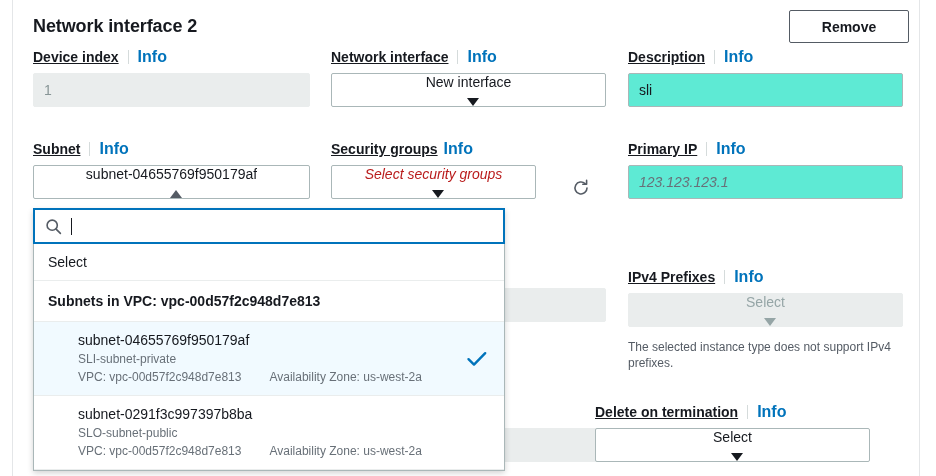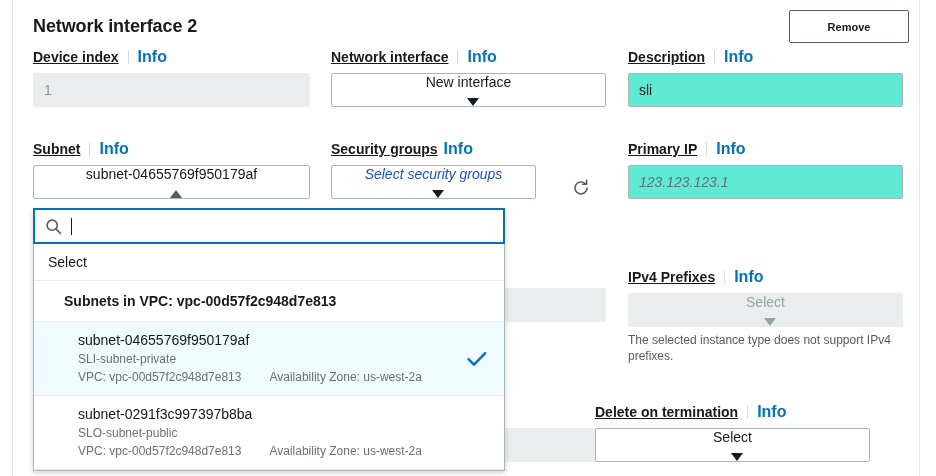--- a/index.html
+++ b/index.html
@@ -46,21 +46,21 @@
 
   .btn-remove {
     position: absolute;
     left: 756px; top: 10px;
     width: 120px; height: 33px;
     border: 1px solid #545b64;
     border-radius: 2px;
     background: #ffffff;
     color: #16191f;
     font-family: "Liberation Sans", sans-serif;
-    font-size: 11px;
+    font-size: 14px;
     font-weight: bold;
     cursor: pointer;
     padding: 0;
   }
 
   
   .field { position: absolute; }
 
   .label-row {
     display: flex;
@@ -128,21 +128,21 @@
     cursor: pointer;
     flex-direction: column;
   }
   .select-box.disabled {
     background: #eaeded;
     border-color: #eaeded;
     color: #95a5a6;
     cursor: default;
   }
   .select-box .sel-text { white-space: nowrap; overflow: hidden; }
-  .select-box .sel-text.ph-italic { font-style: italic; color: #1d4ed8; }
+  .select-box .sel-text.ph-italic { font-style: italic; color: #b91c1c; }
   .select-box.disabled .sel-text { color: #95a5a6; }
 
   .caret {
     width: 0; height: 0;
     border-left: 6px solid transparent;
     border-right: 6px solid transparent;
     border-top: 8px solid #16191f;
     flex: none;
     margin-left: 8px;
   }
@@ -151,21 +151,21 @@
     border-bottom: 8px solid #545b64;
   }
   .caret.muted {
     border-top-color: #95a5a6;
   }
 
   .helper-text {
     font-size: 12px;
     color: #545b64;
     line-height: 16px;
-    margin-top: 5px;
+    margin-top: 12px;
     max-width: 272px;
   }
 
   
   .refresh-btn {
     position: absolute;
     left: 531px; top: 171px;
     width: 34px; height: 34px;
     display: flex; align-items: center; justify-content: center;
     cursor: pointer;
@@ -208,21 +208,21 @@
     display: flex; align-items: center;
     padding: 0 14px;
     font-size: 14px;
     color: #16191f;
     border-bottom: 1px solid #eaeded;
     cursor: pointer;
   }
   .dd-group {
     height: 40px;
     display: flex; align-items: center;
-    padding: 0 30px;
+    padding: 0 14px;
     font-size: 14px;
     font-weight: bold;
     color: #16191f;
     border-bottom: 1px solid #eaeded;
   }
   .dd-option {
     position: relative;
     padding: 9px 40px 9px 44px;
     border-bottom: 1px solid #eaeded;
     cursor: pointer;

